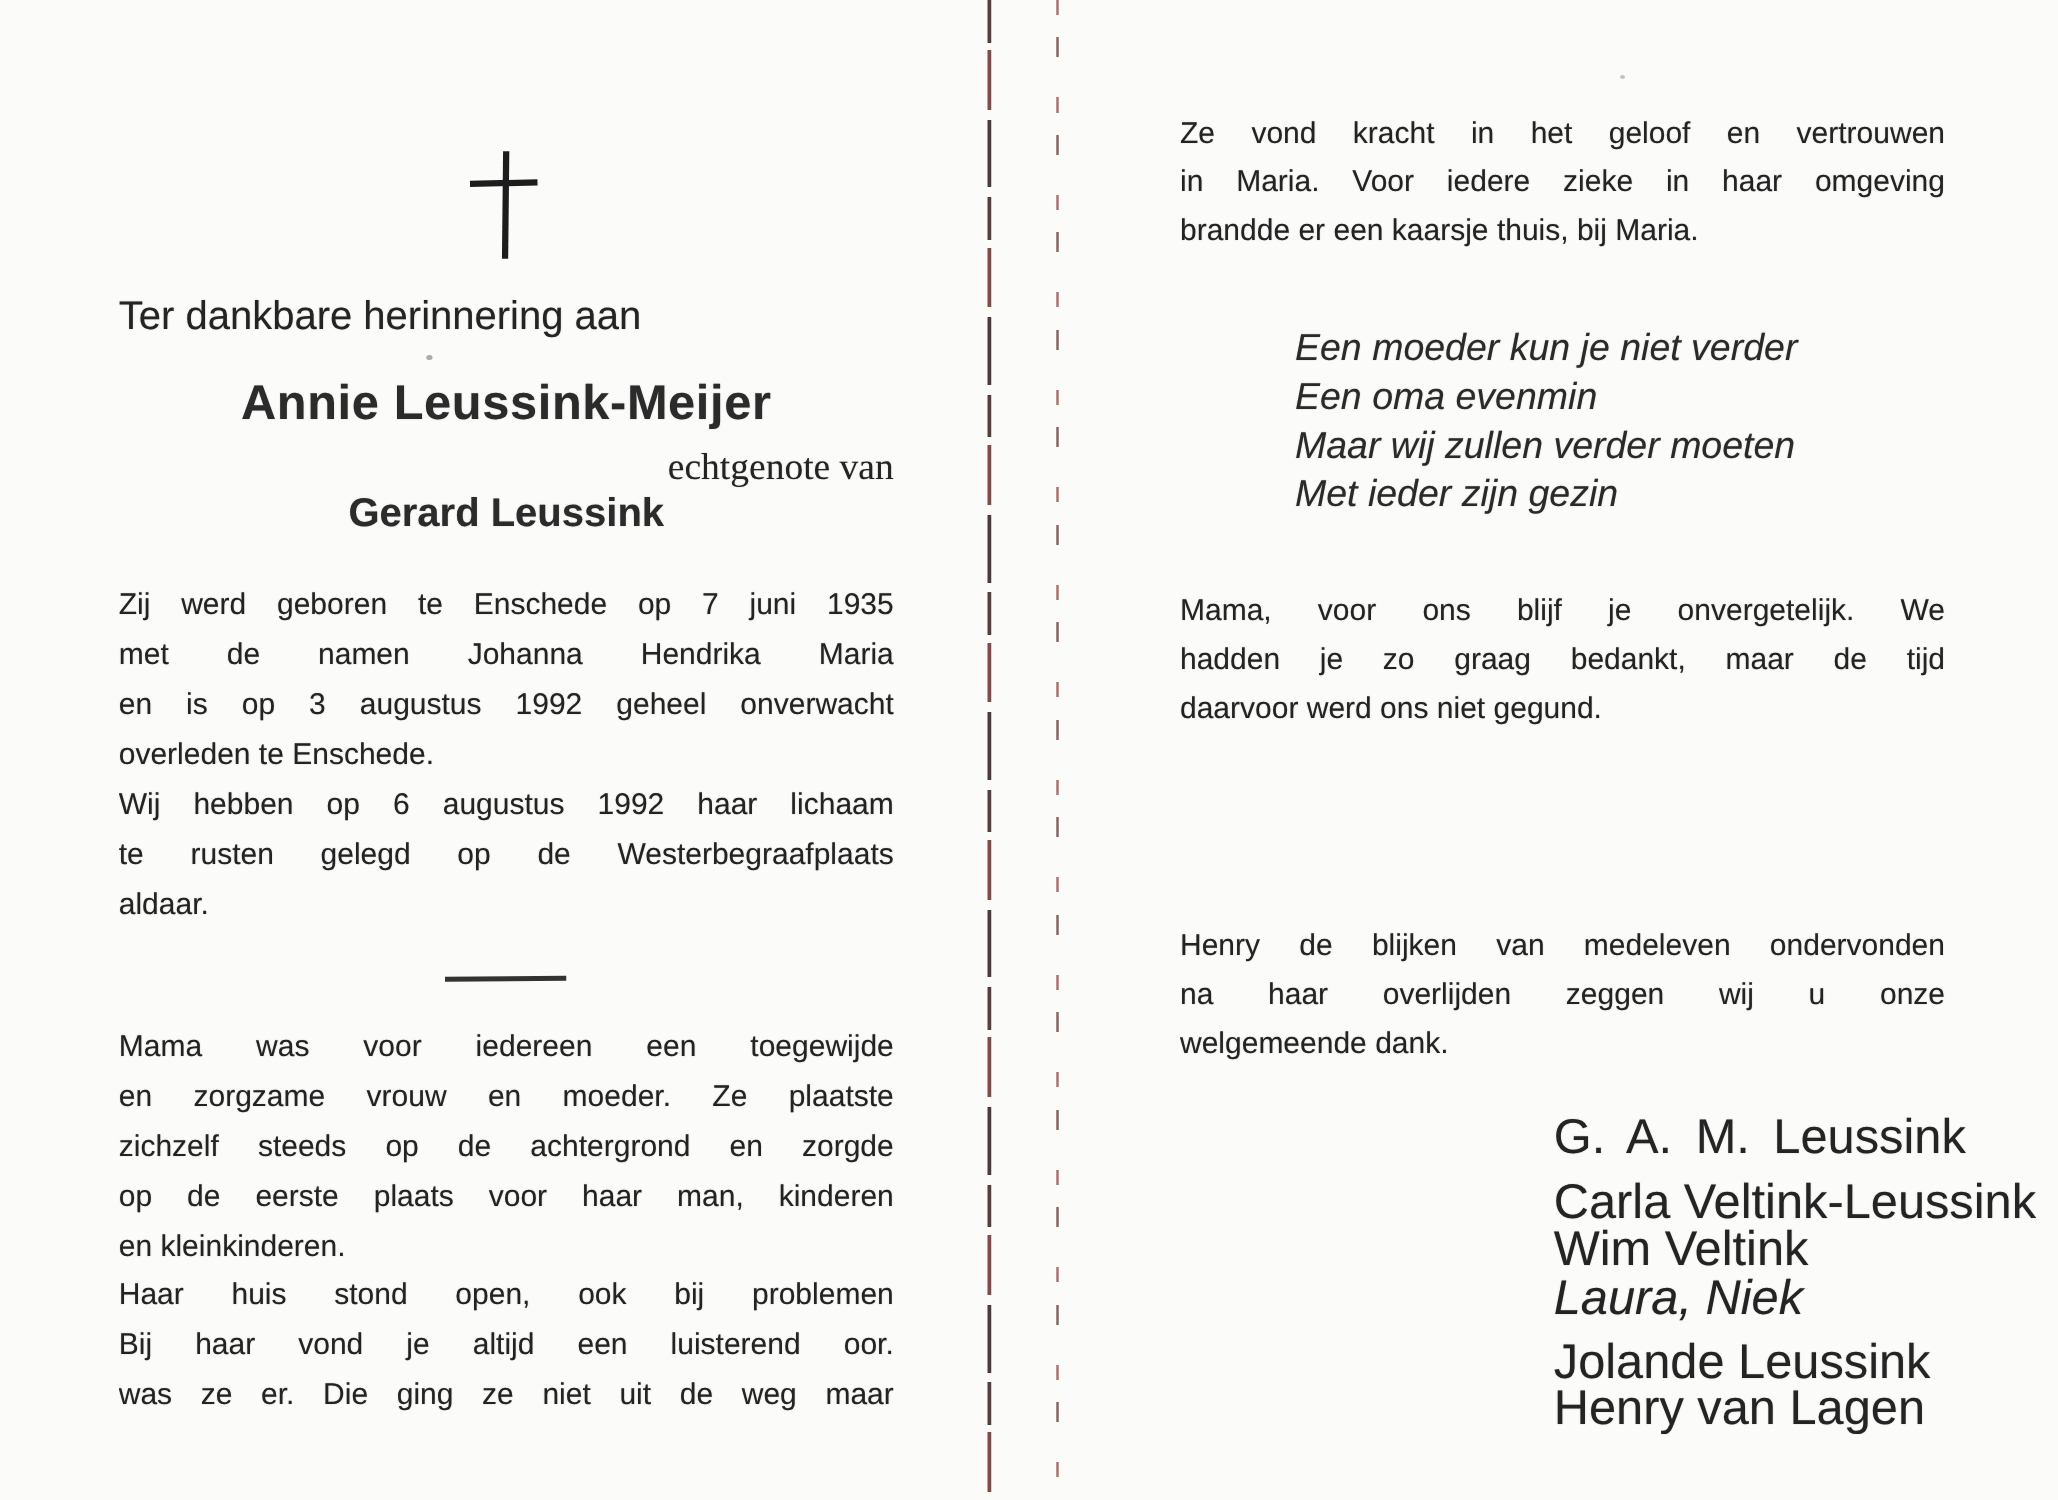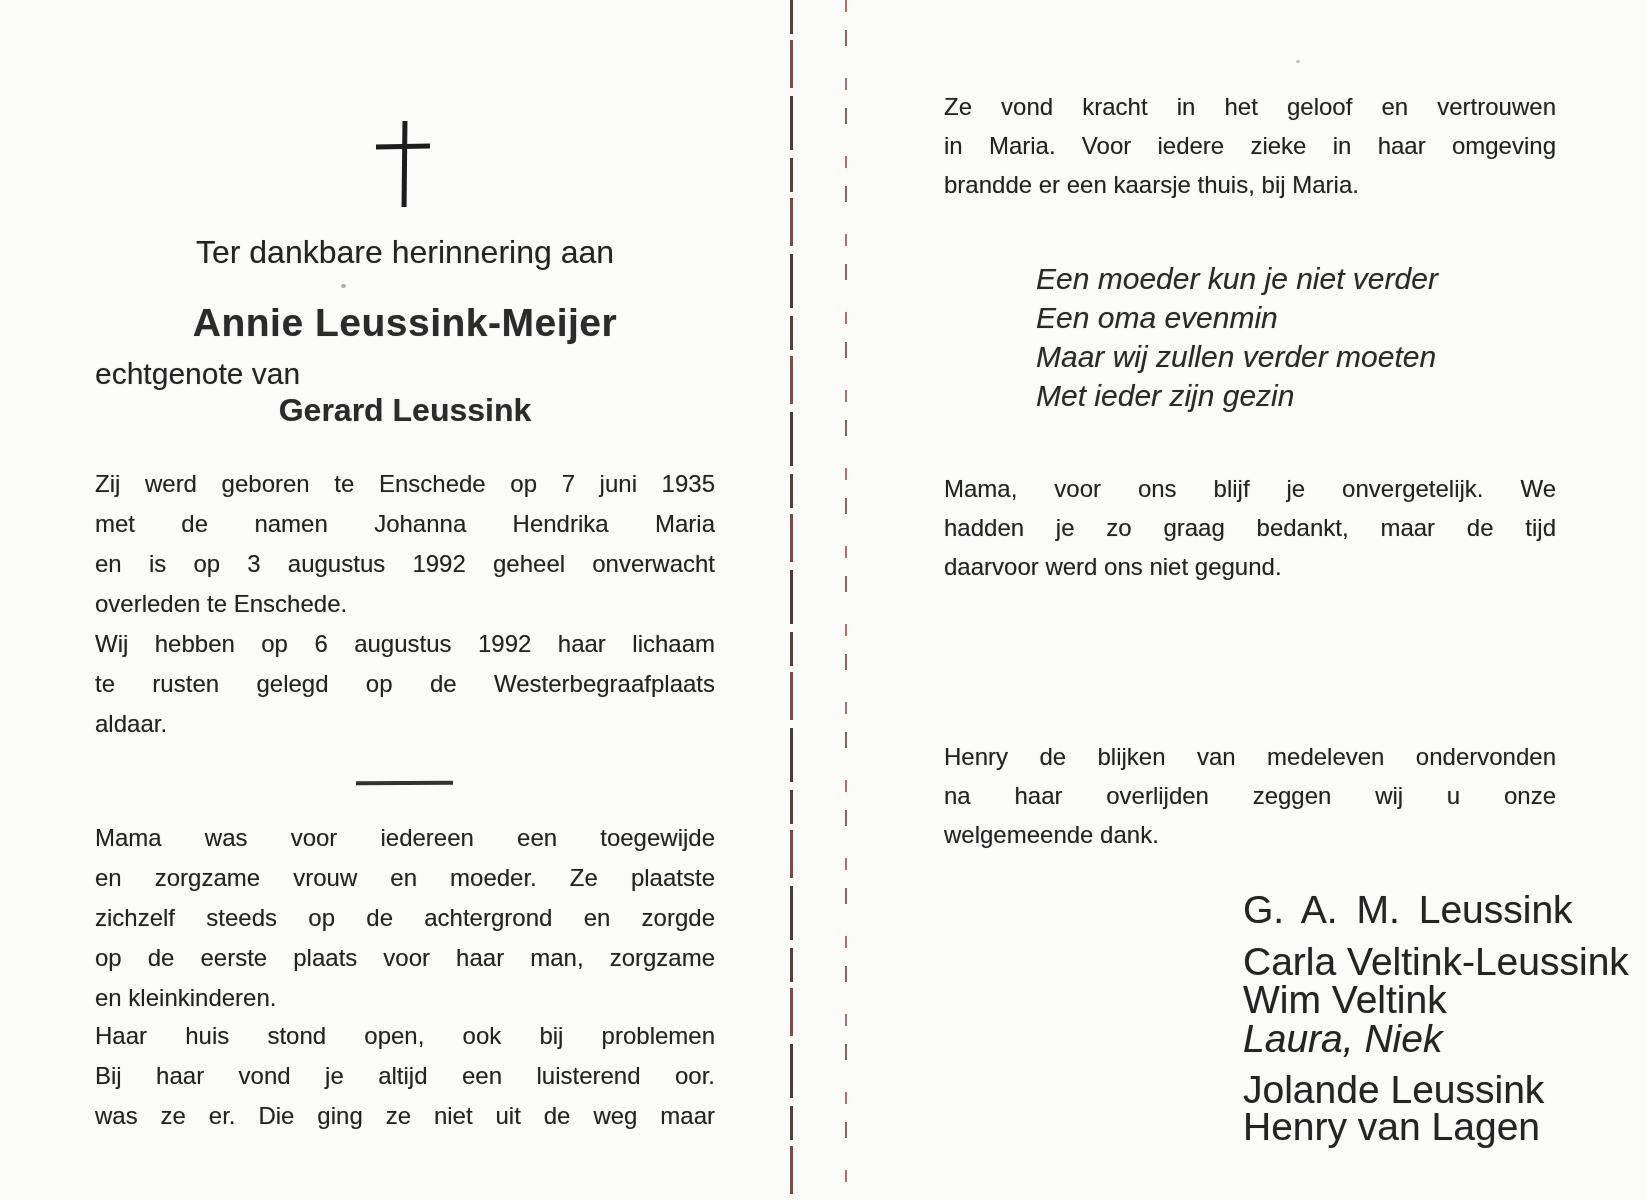--- a/index.html
+++ b/index.html
@@ -9,23 +9,23 @@
     font-family:"Liberation Sans","DejaVu Sans",sans-serif;
     color:#222;
   }
   .abs{position:absolute;}
   .txt{text-shadow:0 0 1px rgba(30,30,30,.35);}
   
   .cross{left:376px;top:118px;width:56px;height:92px;}
   .cross .v{position:absolute;left:26px;top:3px;width:5px;height:86px;background:#1d1d1d;transform:rotate(.6deg);}
   .cross .h{position:absolute;left:0;top:26px;width:54px;height:5px;background:#1d1d1d;transform:rotate(-1.2deg);}
   
-  .intro{left:95px;top:232px;width:620px;text-align:center;font-size:32px;line-height:40px;color:#242424;}
+  .intro{left:95px;top:232px;width:620px;font-size:32px;line-height:40px;color:#242424;}
   .name{left:95px;top:300px;width:620px;text-align:center;font-size:39px;line-height:46px;font-weight:700;color:#2b2b2b;margin:0;letter-spacing:.5px;}
-  .relation{left:95px;top:354px;width:620px;text-align:left;font-size:30px;line-height:40px;color:#242424;}
+  .relation{left:95px;top:354px;width:620px;text-align:right;font-size:30px;line-height:40px;color:#242424;font-family:Liberation Serif, serif;}
   .spouse{left:95px;top:389px;width:620px;text-align:center;font-size:32px;line-height:42px;font-weight:700;color:#2b2b2b;margin:0;}
   
   .para{width:620px;font-size:24px;color:#232323;}
   .para.rp{width:612px;}
   .jl{height:40px;line-height:40px;text-align:justify;text-align-last:justify;overflow:hidden;white-space:normal;}
   .rp .jl{height:39px;line-height:39px;}
   .jl.last{text-align-last:left;}
   
   .divider{left:356px;top:781px;width:97px;height:4px;background:#333;transform:rotate(-.4deg);}
   
@@ -78,21 +78,21 @@
       <div class="jl">te rusten gelegd op de Westerbegraafplaats</div>
       <div class="jl last">aldaar.</div>
     </div>
 
     <div class="abs divider"></div>
 
     <div class="abs para lp txt" style="left:95px;top:818px;">
       <div class="jl">Mama was voor iedereen een toegewijde</div>
       <div class="jl">en zorgzame vrouw en moeder. Ze plaatste</div>
       <div class="jl">zichzelf steeds op de achtergrond en zorgde</div>
-      <div class="jl">op de eerste plaats voor haar man, zorgzame</div>
+      <div class="jl">op de eerste plaats voor haar man, kinderen</div>
       <div class="jl last">en kleinkinderen.</div>
     </div>
 
     <div class="abs para lp txt" style="left:95px;top:1016px;">
       <div class="jl">Haar huis stond open, ook bij problemen</div>
       <div class="jl">Bij haar vond je altijd een luisterend oor.</div>
       <div class="jl">was ze er. Die ging ze niet uit de weg maar</div>
     </div>
   </section>
 

